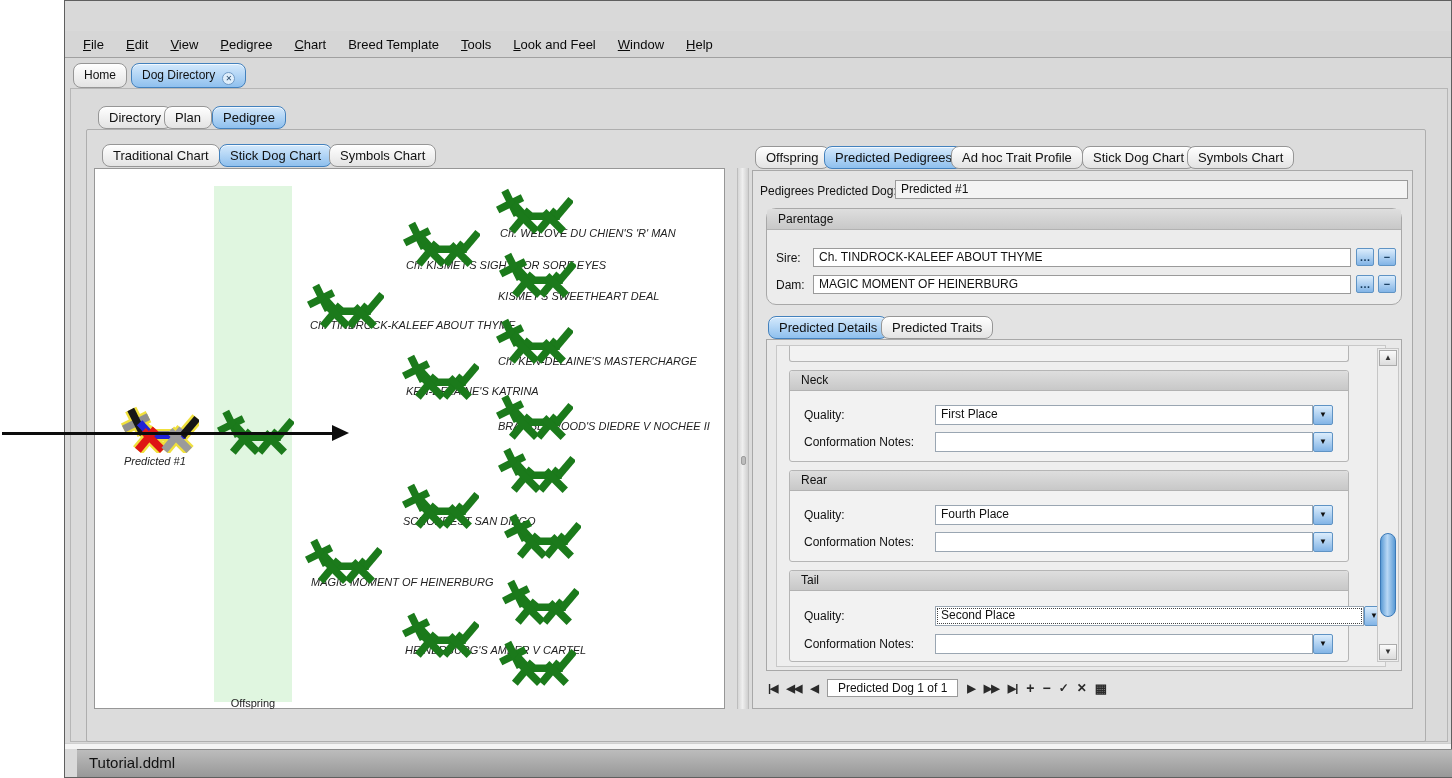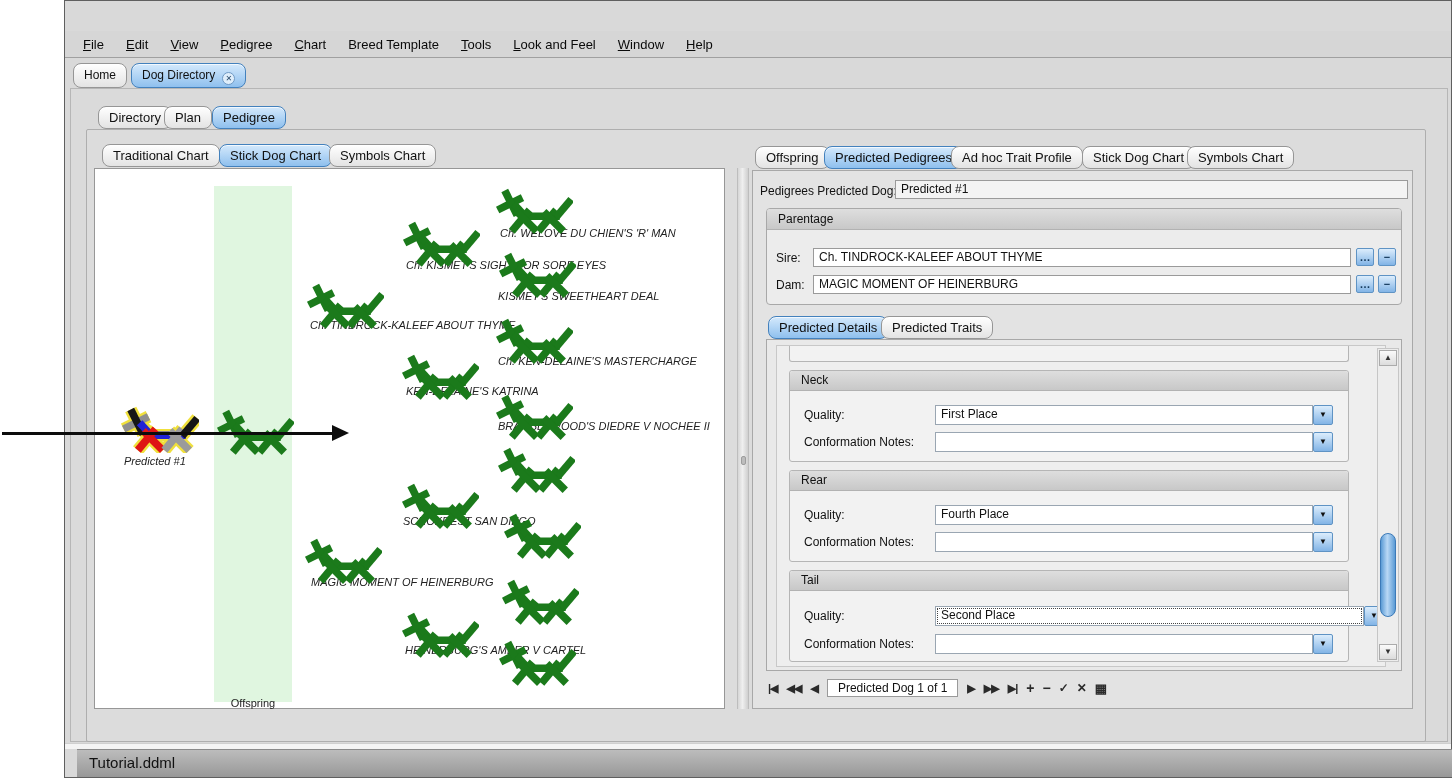--- a/index.html
+++ b/index.html
@@ -54,21 +54,21 @@
   .splitter .grip { position:absolute; left:3px; top:288px; width:5px; height:9px; background:#bdbdbd; border-radius:2px; border:1px solid #9d9d9d; }
 
   
   .right-panel { position:absolute; left:665px; top:40px; width:661px; height:539px;
     background:#e3e3e3; border:1px solid #a8a8a8; }
   .field-label { position:absolute; font-size:12px; color:#111; white-space:nowrap; }
   .text-field { position:absolute; height:19px; background:#ffffff; border:1px solid #9a9a9a;
     font-size:12px; color:#111; line-height:17px; padding-left:5px; white-space:nowrap; overflow:hidden; }
   .text-field.readonly { background:#f3f3f3; }
 
-  .group-box { position:absolute; background:#ececec; border:1px solid #a8a8a8; border-radius:4px; }
+  .group-box { position:absolute; background:#ececec; border:1px solid #a8a8a8; border-radius:10px; }
   .group-header { position:absolute; left:0; top:0; width:100%; height:21px;
     background:linear-gradient(#dedede,#c8c8c8); border-bottom:1px solid #b2b2b2; border-radius:3px 3px 0 0;
     font-size:12px; color:#111; line-height:20px; padding-left:11px; }
 
   .mini-btn { position:absolute; width:18px; height:18px; border:1px solid #5f93c4; border-radius:2px;
     background:linear-gradient(#dcedfc,#82b4e6); font-size:11px; font-weight:bold; color:#153a5c;
     text-align:center; line-height:16px; }
 
   .details-panel { position:absolute; left:13px; top:168px; width:636px; height:332px;
     background:#e9e9e9; border:1px solid #a8a8a8; }

